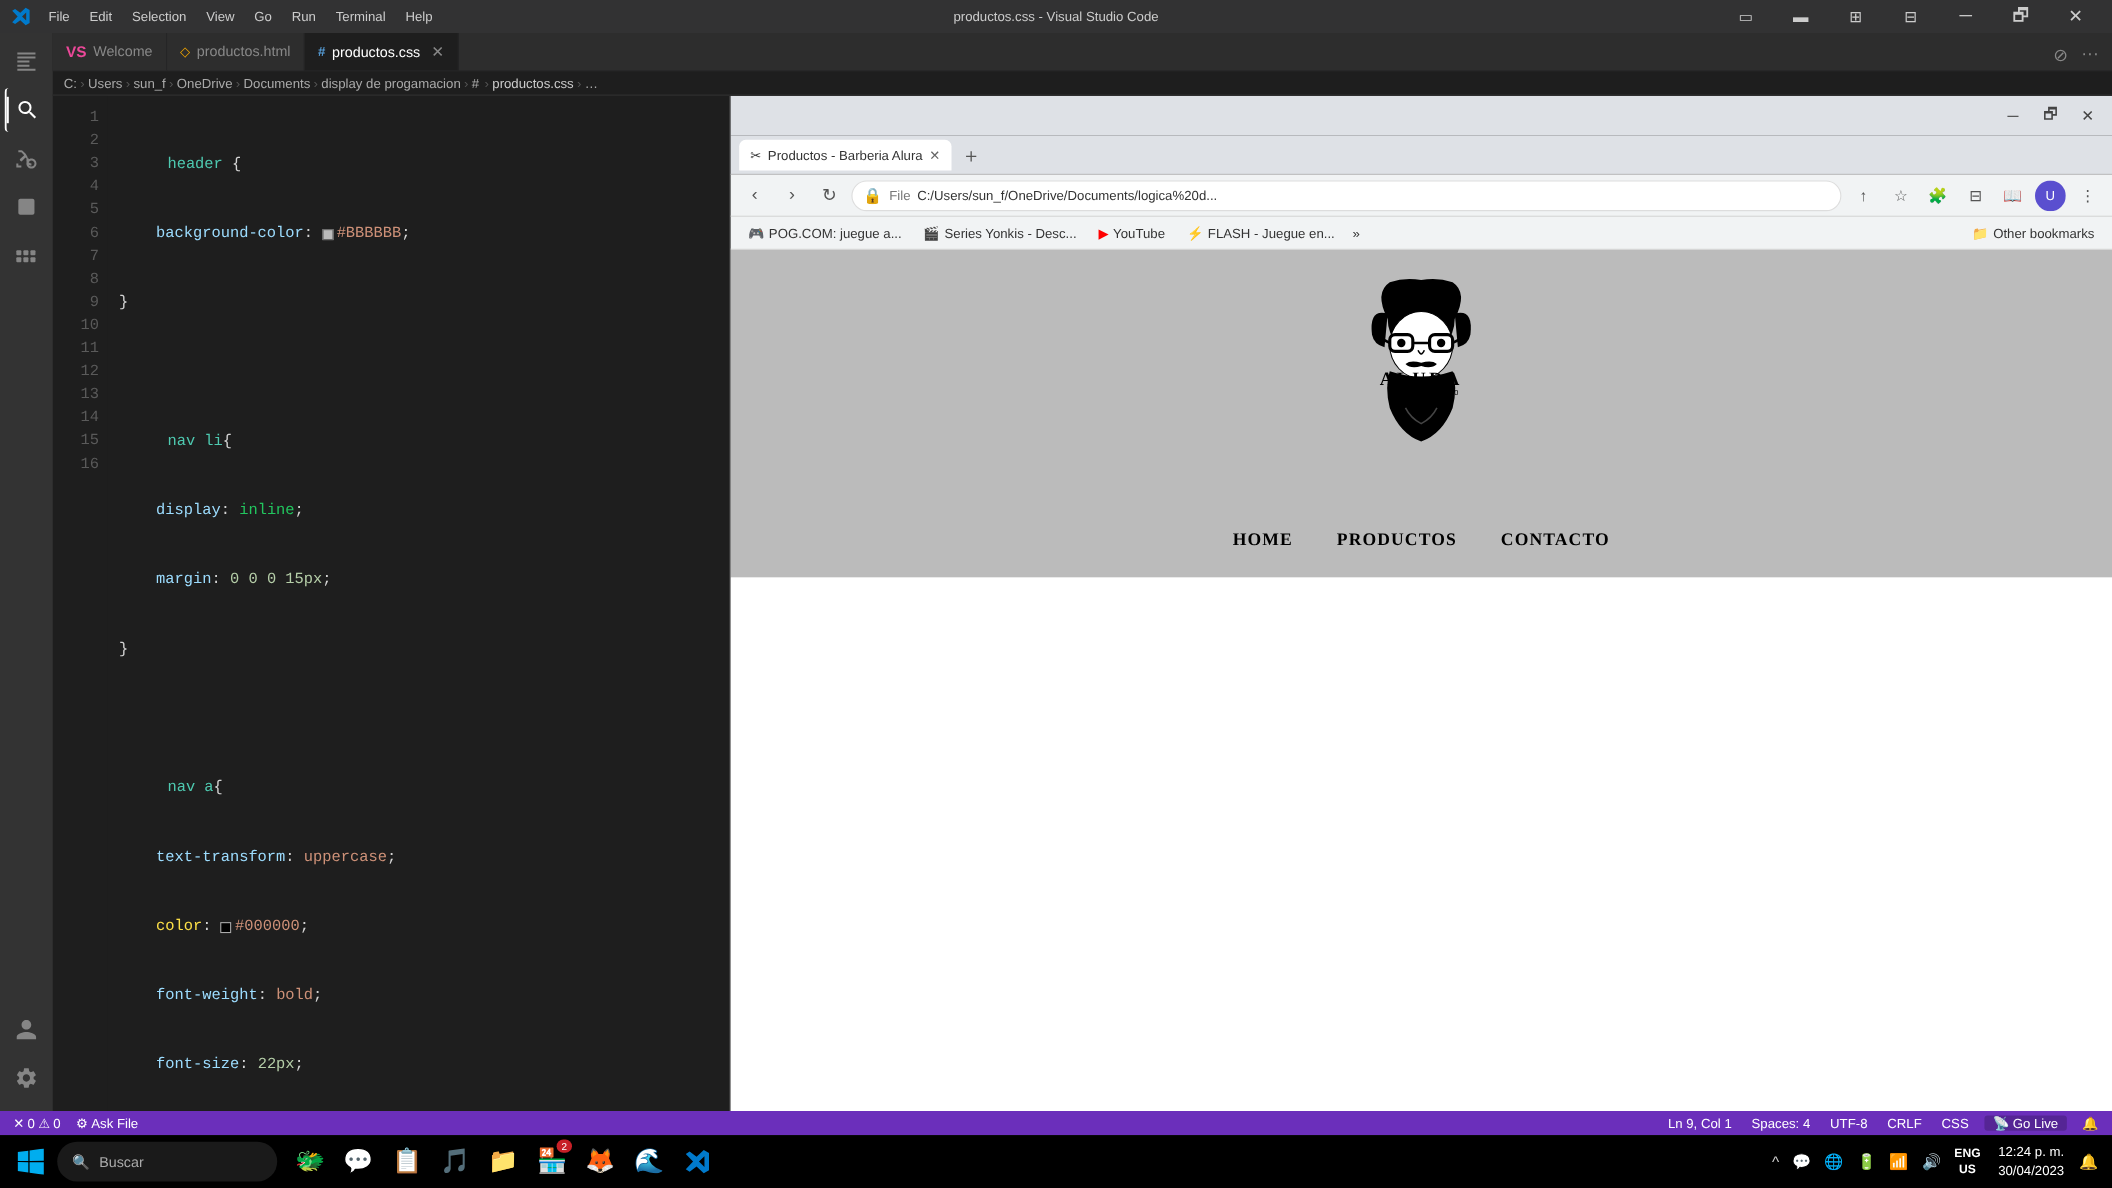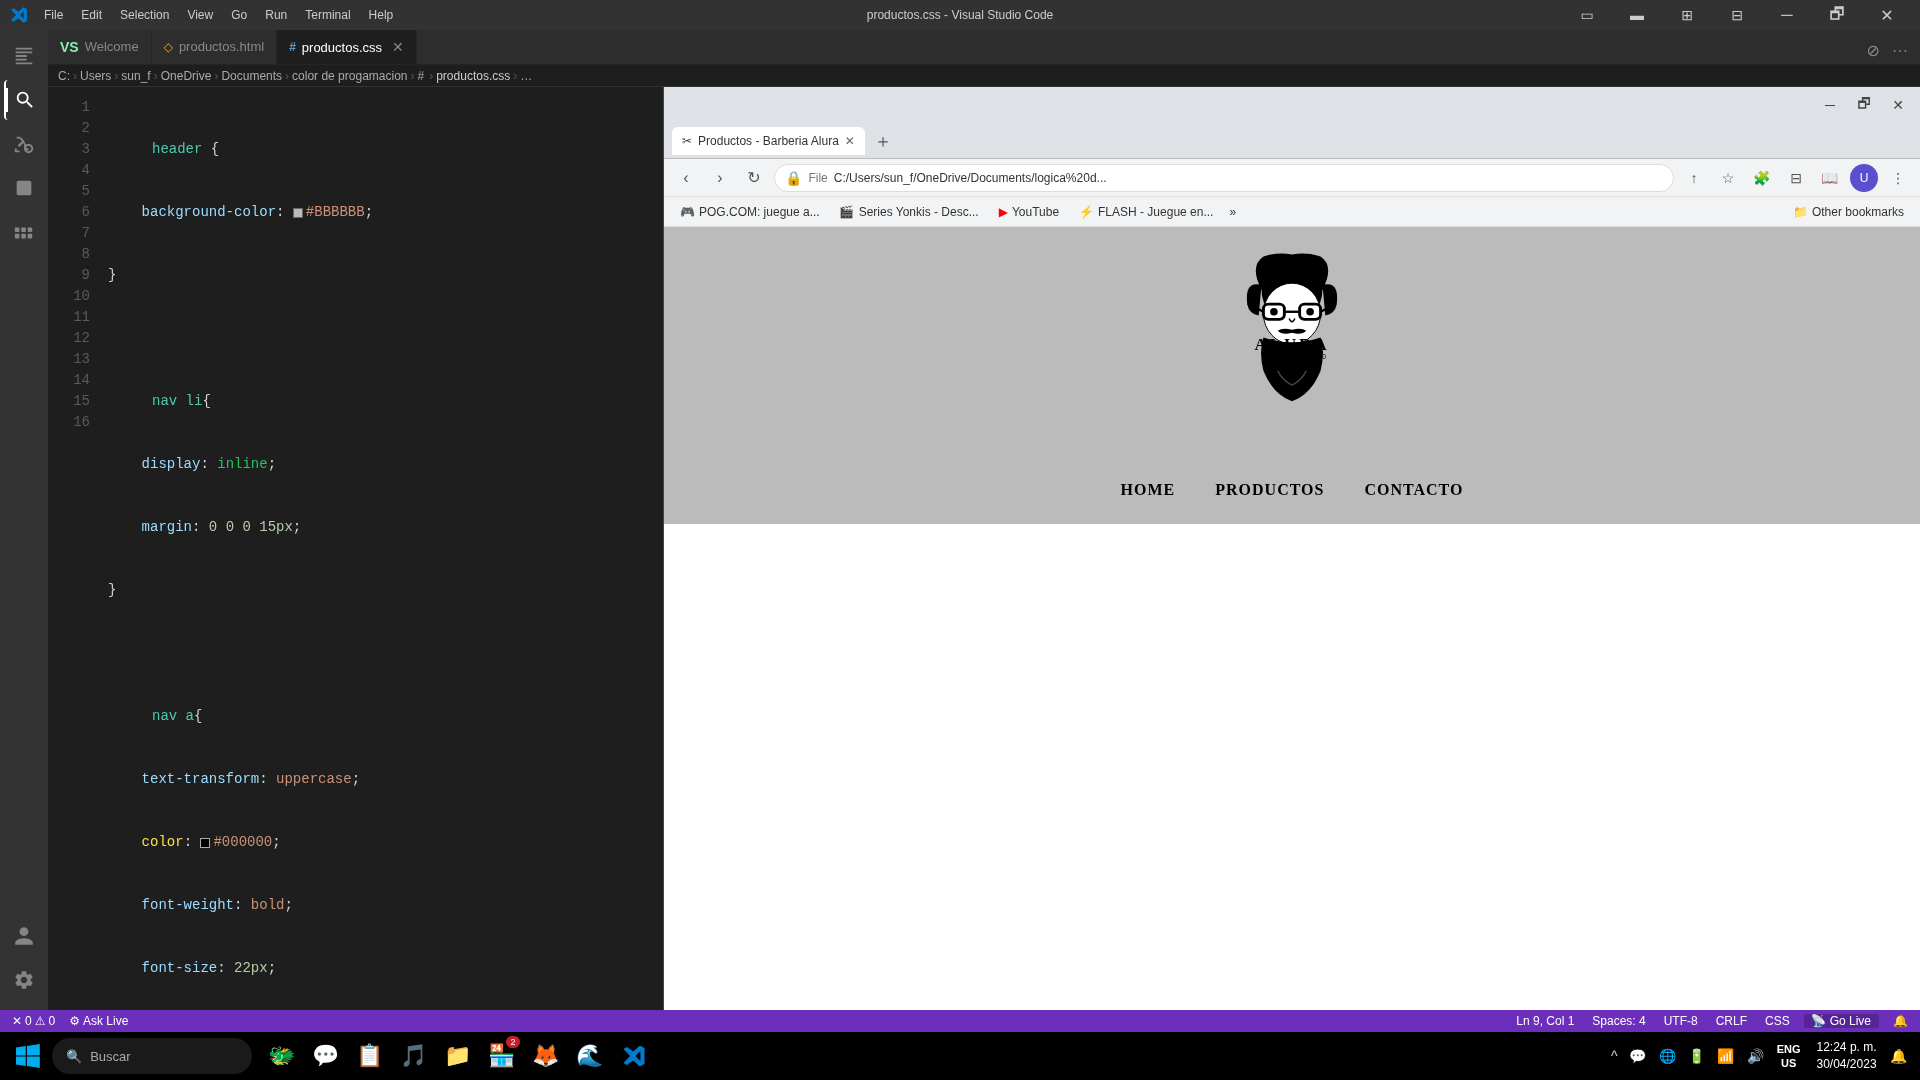--- a/index.html
+++ b/index.html
@@ -437,21 +437,21 @@
             <path d="M19.14 12.94c.04-.3.06-.61.06-.94 0-.32-.02-.64-.07-.94l2.03-1.58c.18-.14.23-.41.12-.61l-1.92-3.32c-.12-.22-.37-.29-.59-.22l-2.39.96c-.5-.38-1.03-.7-1.62-.94l-.36-2.54c-.04-.24-.24-.41-.48-.41h-3.84c-.24 0-.43.17-.47.41l-.36 2.54c-.59.24-1.13.57-1.62.94l-2.39-.96c-.22-.08-.47 0-.59.22L2.74 8.87c-.12.21-.08.47.12.61l2.03 1.58c-.05.3-.09.63-.09.94s.02.64.07.94l-2.03 1.58c-.18.14-.23.41-.12.61l1.92 3.32c.12.22.37.29.59.22l2.39-.96c.5.38 1.03.7 1.62.94l.36 2.54c.05.24.24.41.48.41h3.84c.24 0 .44-.17.47-.41l.36-2.54c.59-.24 1.13-.56 1.62-.94l2.39.96c.22.08.47 0 .59-.22l1.92-3.32c.12-.22.07-.47-.12-.61l-2.01-1.58zM12 15.6c-1.98 0-3.6-1.62-3.6-3.6s1.62-3.6 3.6-3.6 3.6 1.62 3.6 3.6-1.62 3.6-3.6 3.6z"></path>
           </svg>
       </div>
     </div>
   </div>
 
   <div class="editor-area">
 
     <div class="tab-bar">
       <div class="tab">
-        <span class="tab-icon" style="color:#86efac; font-weight:bold; font-size:14px;">VS</span>
+        <span class="tab-icon" style="color:#ec4899; font-weight:bold; font-size:14px;">VS</span>
         <span>Welcome</span>
       </div>
       <div class="tab">
         <span class="tab-icon" style="color:#f0a500;">◇</span>
         <span>productos.html</span>
       </div>
       <div class="tab active">
         <span class="tab-icon" style="color:#569cd6; font-weight:bold;">#</span>
         <span>productos.css</span>
         <span class="tab-close">✕</span>
@@ -466,21 +466,21 @@
       <span>C:</span>
       <span class="sep">›</span>
       <span>Users</span>
       <span class="sep">›</span>
       <span>sun_f</span>
       <span class="sep">›</span>
       <span>OneDrive</span>
       <span class="sep">›</span>
       <span>Documents</span>
       <span class="sep">›</span>
-      <span>color de progamacion</span>
+      <span>display de progamacion</span>
       <span class="sep">›</span>
       <span class="hash">#</span>
       <span class="sep" style="margin-left:2px;">›</span>
       <span class="current">productos.css</span>
       <span class="sep">›</span>
       <span>…</span>
     </div>
 
     <div class="content-area">
 
@@ -642,21 +642,21 @@
 <div class="status-bar">
   <div class="status-left">
     <div class="status-item">
       <span>✕</span>
       <span>0</span>
       <span>⚠</span>
       <span>0</span>
     </div>
     <div class="status-item">
       <span>⚙</span>
-      <span>Ask Live</span>
+      <span>Ask File</span>
     </div>
   </div>
   <div class="status-right">
     <div class="status-item">
       <span>Ln 9, Col 1</span>
     </div>
     <div class="status-item">
       <span>Spaces: 4</span>
     </div>
     <div class="status-item">

